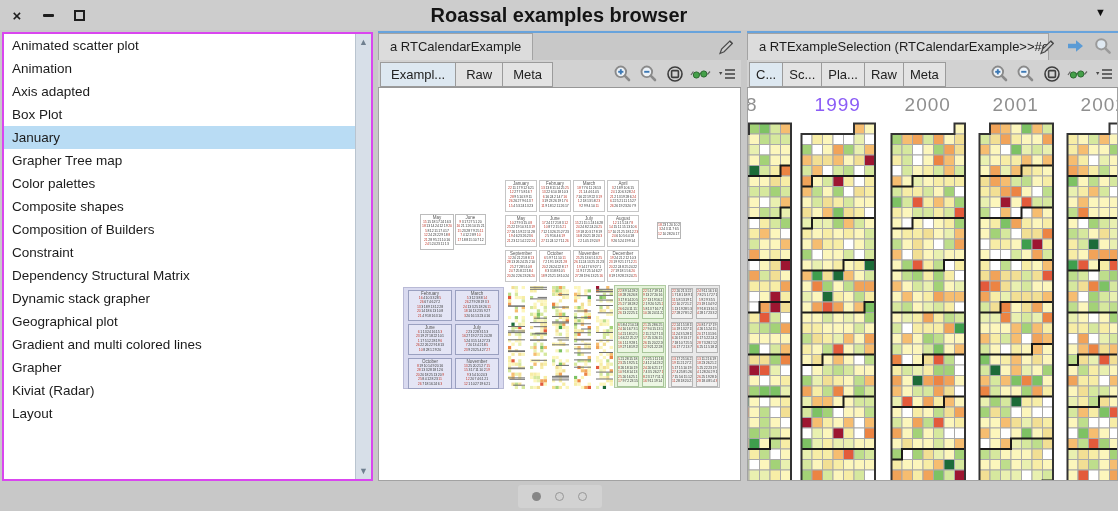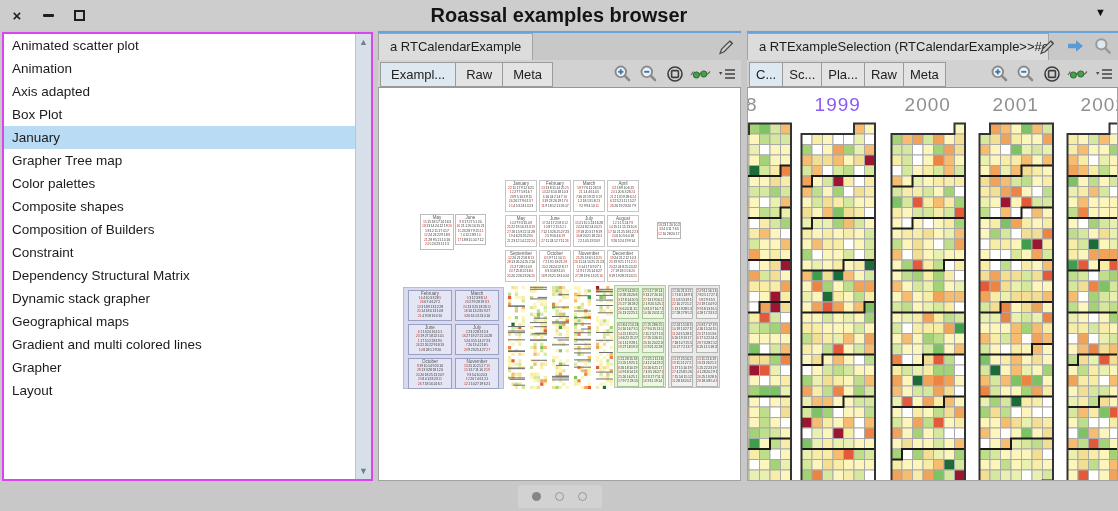--- a/index.html
+++ b/index.html
@@ -100,23 +100,24 @@
       <div class="list-item">Axis adapted</div>
       <div class="list-item">Box Plot</div>
       <div class="list-item selected">January</div>
       <div class="list-item">Grapher Tree map</div>
       <div class="list-item">Color palettes</div>
       <div class="list-item">Composite shapes</div>
       <div class="list-item">Composition of Builders</div>
       <div class="list-item">Constraint</div>
       <div class="list-item">Dependency Structural Matrix</div>
       <div class="list-item">Dynamic stack grapher</div>
-      <div class="list-item">Geographical maps</div>
+      <div class="list-item">Geographical plot</div>
       <div class="list-item">Gradient and multi colored lines</div>
       <div class="list-item">Grapher</div>
+      <div class="list-item">Kiviat (Radar)</div>
       <div class="list-item">Layout</div>
     </div>
   <div class="list-scrollbar">
     <div class="sb-arrow sb-up">▲</div>
     <div class="sb-arrow sb-down">▼</div>
   </div>
 </div>
 
 <div class="pane pane-middle">
   <div class="pane-topline"></div>

